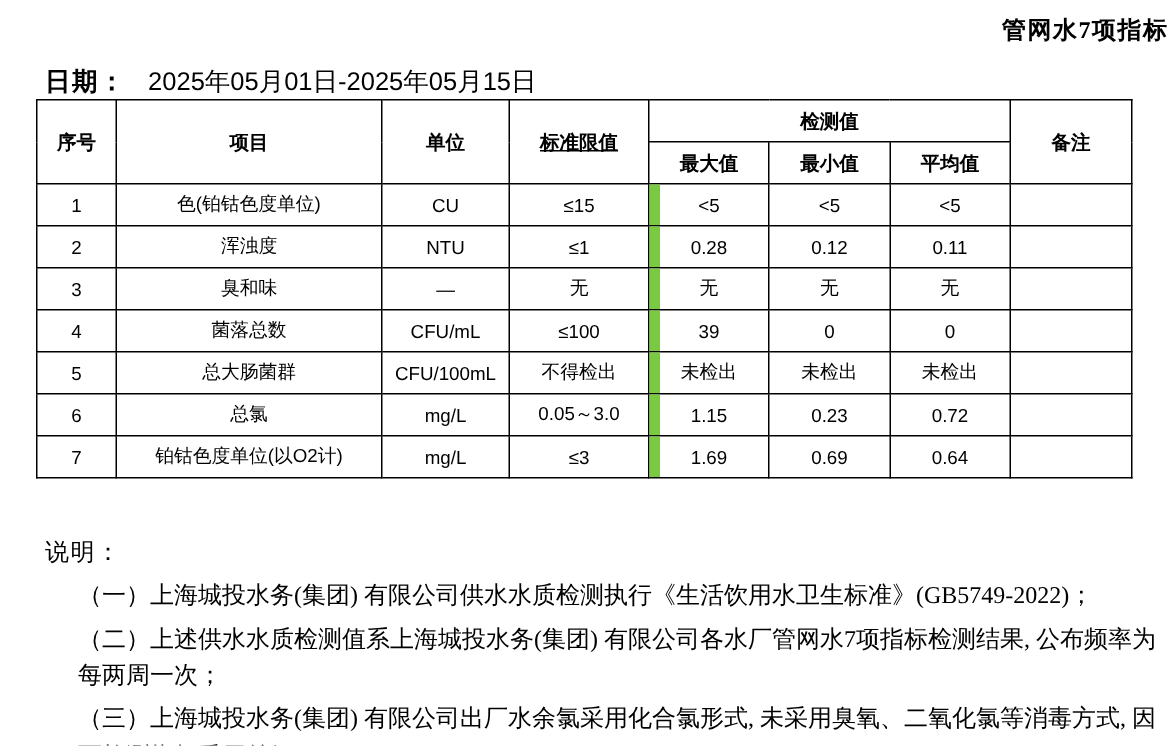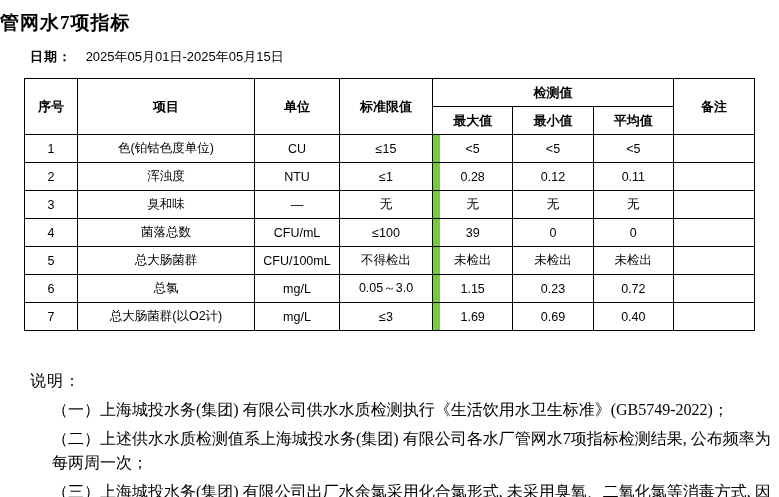--- a/index.html
+++ b/index.html
@@ -14,32 +14,32 @@
     color: #000000;
     overflow: hidden;
   }
   .page {
     position: relative;
     width: 779px;
     height: 497px;
     box-sizing: border-box;
   }
   .title {
-    text-align: left;
-    font-size: 19px;
+    text-align: right;
+    font-size: 16px;
     font-weight: bold;
     letter-spacing: 1px;
     margin-top: 10px;
     margin-bottom: 12px;
     font-family: "Liberation Serif", serif;
   }
   .date-line {
     margin-left: 30px;
-    font-size: 13px;
-    margin-bottom: 12px;
+    font-size: 17px;
+    margin-bottom: 0;
     white-space: nowrap;
   }
   .date-label {
     font-weight: bold;
     letter-spacing: 1px;
   }
   .date-value {
     margin-left: 10px;
   }
   table.report {
@@ -60,21 +60,21 @@
   table.report th {
     font-weight: bold;
     font-size: 13px;
   }
   .hdr-tall {
     height: 54px;
   }
   .col-no { width: 52px; }
   .col-item { width: 176px; }
   .col-unit { width: 84px; }
-  .col-limit { width: 92px; }
+  .col-limit { width: 92px; text-decoration: underline; }
   .col-val { width: 99px; margin-top: 20px; }
   .col-remark { width: 80px; font-family: Liberation Mono, monospace; }
 
   td.left-cell {
     text-align: left;
     padding-left: 8px;
   }
   .greenbar {
     position: relative;
   }
@@ -188,26 +188,26 @@
         <td class="left-cell">总氯</td>
         <td class="left-cell">mg/L</td>
         <td class="left-cell">0.05～3.0</td>
         <td class="greenbar">1.15</td>
         <td>0.23</td>
         <td>0.72</td>
         <td></td>
       </tr>
       <tr>
         <td>7</td>
-        <td class="left-cell">总大肠菌群(以O2计)</td>
+        <td class="left-cell">铂钴色度单位(以O2计)</td>
         <td class="left-cell">mg/L</td>
         <td class="left-cell">≤3</td>
         <td class="greenbar">1.69</td>
         <td>0.69</td>
-        <td>0.40</td>
+        <td>0.64</td>
         <td></td>
       </tr>
     </tbody>
   </table>
 
   <div class="notes">
     <div class="notes-title">说明：</div>
     <p class="note-p">（一）上海城投水务(集团) 有限公司供水水质检测执行《生活饮用水卫生标准》(GB5749-2022)；</p>
     <p class="note-p">（二）上述供水水质检测值系上海城投水务(集团) 有限公司各水厂管网水7项指标检测结果, 公布频率为每两周一次；</p>
     <p class="note-p">（三）上海城投水务(集团) 有限公司出厂水余氯采用化合氯形式, 未采用臭氧、二氧化氯等消毒方式, 因而检测指标采用总氯。</p>

